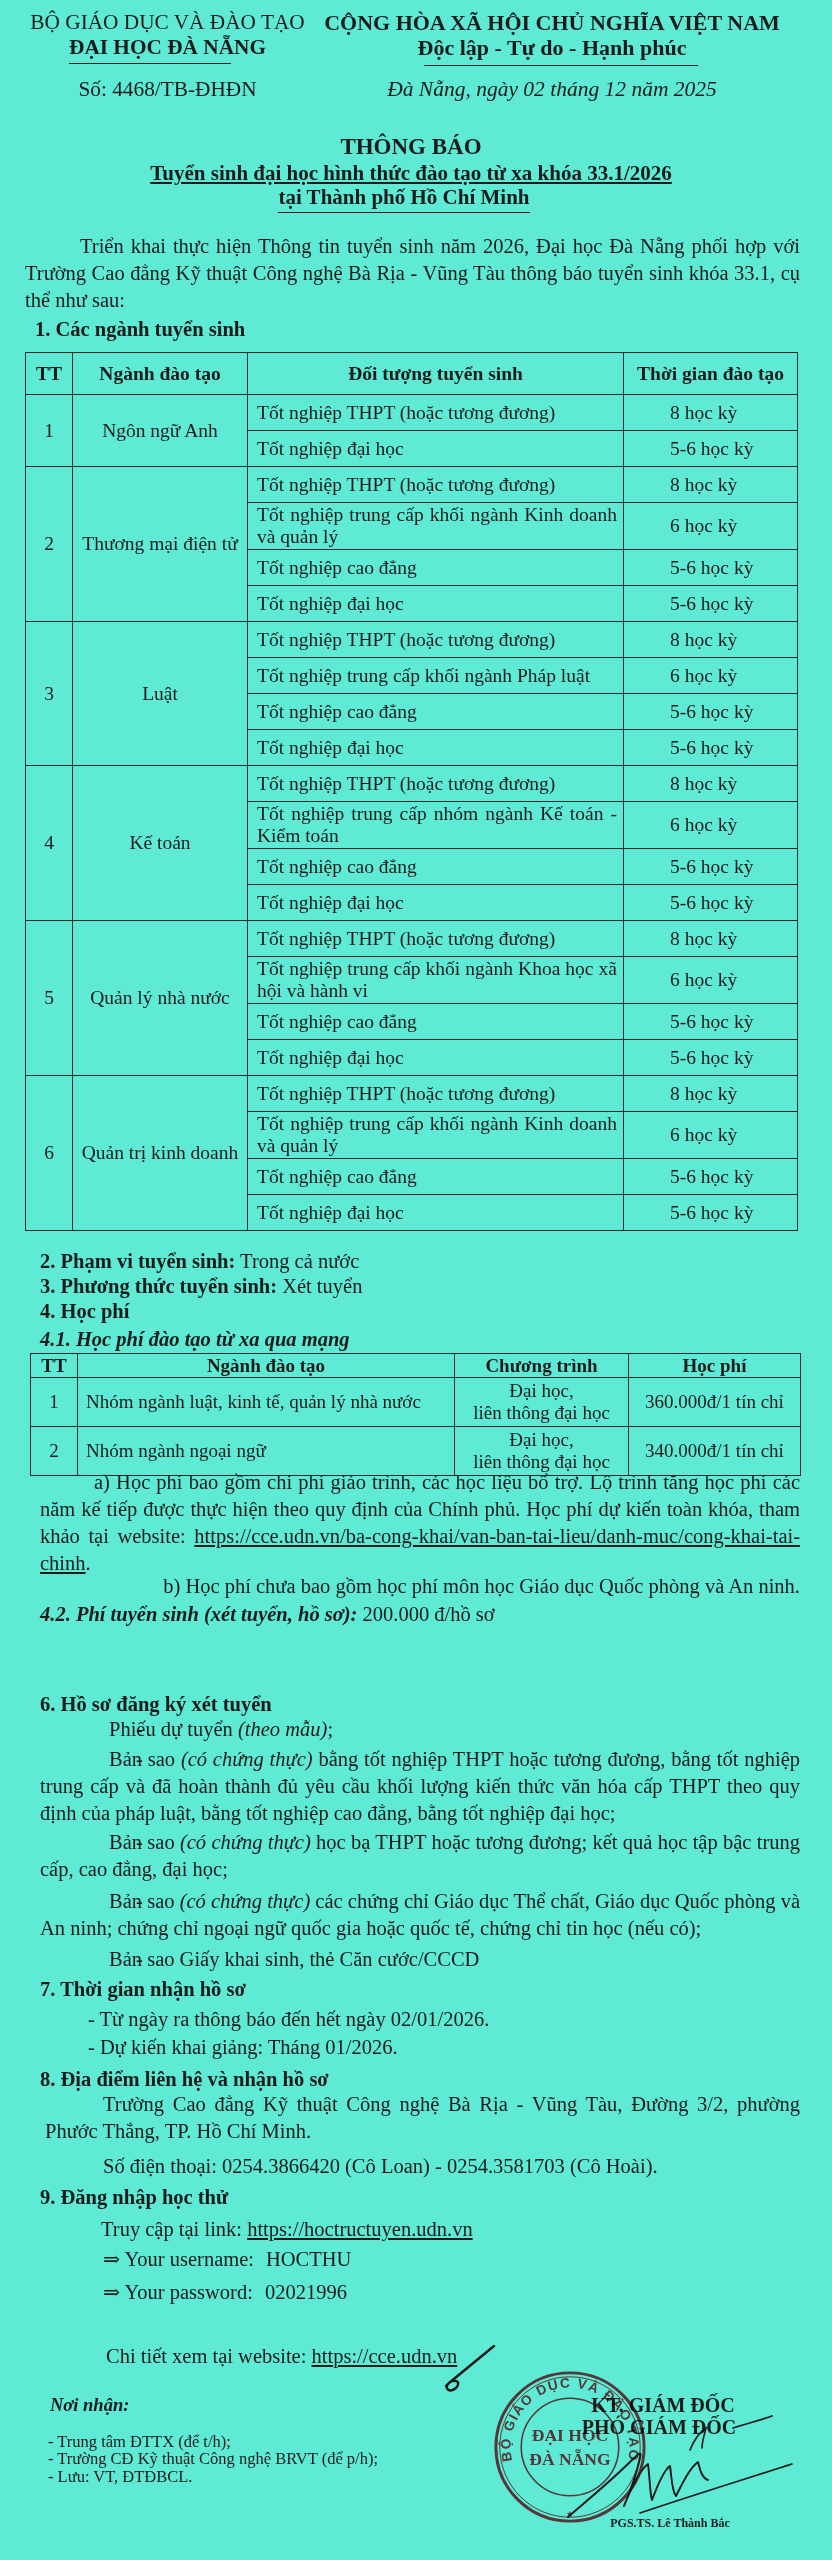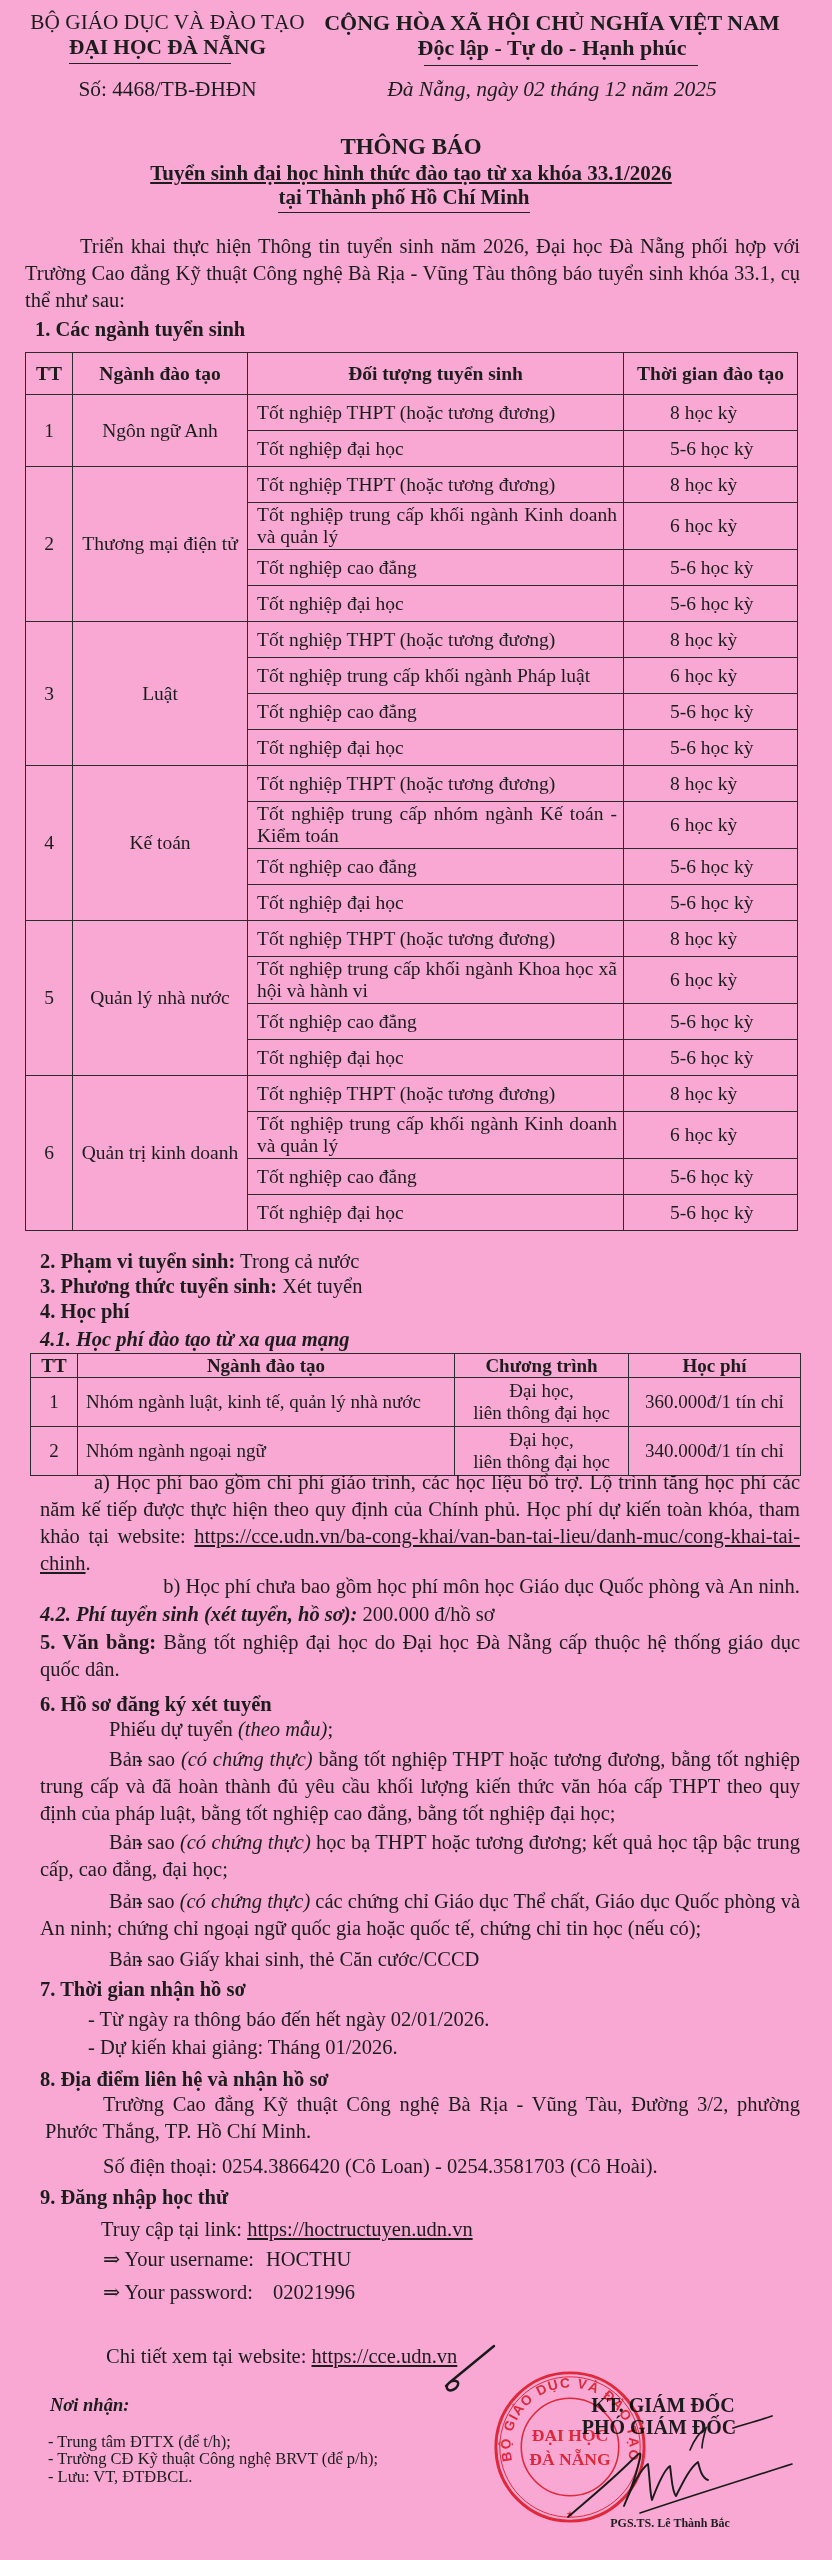--- a/index.html
+++ b/index.html
@@ -1,18 +1,18 @@
 <!DOCTYPE html>
 <html><head>
 <meta charset="utf-8">
 <style>
   html, body { margin: 0; padding: 0; background: #f6f6f4; }
   #page {
     position: relative; width: 832px; height: 2560px; overflow: hidden;
-    background: #f9a8d4; color: #1c1c1c;
+    background: #5eead4; color: #1c1c1c;
     font-family: "Liberation Serif", "DejaVu Serif", serif;
   }
   .blk { position: absolute; font-size: 20.5px; line-height: 27px; white-space: nowrap; }
   .wrap { white-space: normal; text-align: justify; }
   .b { font-weight: bold; }
   .i { font-style: italic; }
   .center { text-align: center; }
   .rule { position: absolute; height: 0; border-top: 1.6px solid #222; }
   a.lnk { color: #1c1c1c; text-decoration: underline; text-underline-offset: 2px; }
 
@@ -218,41 +218,40 @@
         <td class="f-prog"><span>Đại học,</span><br><span>liên thông đại học</span></td>
         <td class="f-fee">340.000đ/1 tín chỉ</td>
       </tr>
     </tbody>
   </table>
 
   <div class="blk wrap" style="left:40px; top:1469px; width:760px; text-indent:54px;"><span>a) Học phí bao gồm chi phí giáo trình, các học liệu bổ trợ. Lộ trình tăng học phí các năm kế tiếp được thực hiện theo quy định của Chính phủ. Học phí dự kiến toàn khóa, tham khảo tại website: </span><a class="lnk">https://cce.udn.vn/ba-cong-khai/van-ban-tai-lieu/danh-muc/cong-khai-tai-chinh</a><span>.</span></div>
   <div class="blk" style="left:40px; top:1573px; width:760px; text-indent:54px;text-align:right;">b) Học phí chưa bao gồm học phí môn học Giáo dục Quốc phòng và An ninh.</div>
   <div class="blk" style="left:40px; top:1601px;"><span class="b i">4.2. Phí tuyển sinh (xét tuyển, hồ sơ):</span><span> 200.000 đ/hồ sơ</span></div>
 
-  <div class="blk wrap" style="left:40px; top:1629px; width:760px;"><span class="b">5. Văn bằng:</span><span> Bằng tốt nghiệp đại học do Đại học Đà Nẵng cấp thuộc hệ thống giáo dục quốc dân.</span></div>
 
   <div class="blk b" style="left:40px; top:1691px;">6. Hồ sơ đăng ký xét tuyển</div>
   <div class="blk wrap" style="left:40px; top:1716px; width:760px; text-indent:48px;"><span class="dash">-</span><span>Phiếu dự tuyển </span><span class="i">(theo mẫu)</span><span>;</span></div>
   <div class="blk wrap" style="left:40px; top:1746px; width:760px; text-indent:48px;"><span class="dash">-</span><span>Bản sao </span><span class="i">(có chứng thực)</span><span> bằng tốt nghiệp THPT hoặc tương đương, bằng tốt nghiệp trung cấp và đã hoàn thành đủ yêu cầu khối lượng kiến thức văn hóa cấp THPT theo quy định của pháp luật, bằng tốt nghiệp cao đẳng, bằng tốt nghiệp đại học;</span></div>
   <div class="blk wrap" style="left:40px; top:1829px; width:760px; text-indent:48px;"><span class="dash">-</span><span>Bản sao </span><span class="i">(có chứng thực)</span><span> học bạ THPT hoặc tương đương; kết quả học tập bậc trung cấp, cao đẳng, đại học;</span></div>
   <div class="blk wrap" style="left:40px; top:1888px; width:760px; text-indent:48px;"><span class="dash">-</span><span>Bản sao </span><span class="i">(có chứng thực)</span><span> các chứng chỉ Giáo dục Thể chất, Giáo dục Quốc phòng và An ninh; chứng chỉ ngoại ngữ quốc gia hoặc quốc tế, chứng chỉ tin học (nếu có);</span></div>
   <div class="blk" style="left:40px; top:1946px; width:760px; text-indent:48px;"><span class="dash">-</span><span>Bản sao Giấy khai sinh, thẻ Căn cước/CCCD</span></div>
 
   <div class="blk b" style="left:40px; top:1976px;">7. Thời gian nhận hồ sơ</div>
   <div class="blk" style="left:88px; top:2006px;">- Từ ngày ra thông báo đến hết ngày 02/01/2026.</div>
   <div class="blk" style="left:88px; top:2034px;">- Dự kiến khai giảng: Tháng 01/2026.</div>
 
   <div class="blk b" style="left:40px; top:2066px;">8. Địa điểm liên hệ và nhận hồ sơ</div>
   <div class="blk wrap" style="left:45px; top:2091px; width:755px; text-indent:58px;">Trường Cao đẳng Kỹ thuật Công nghệ Bà Rịa - Vũng Tàu, Đường 3/2, phường Phước Thắng, TP. Hồ Chí Minh.</div>
   <div class="blk" style="left:103px; top:2153px;">Số điện thoại: 0254.3866420 (Cô Loan) - 0254.3581703 (Cô Hoài).</div>
 
   <div class="blk b" style="left:40px; top:2184px;">9. Đăng nhập học thử</div>
   <div class="blk" style="left:101px; top:2216px;"><span>Truy cập tại link: </span><a class="lnk">https://hoctructuyen.udn.vn</a></div>
   <div class="blk" style="left:103px; top:2246px;"><span>⇒ Your username:</span><span style="margin-left:12px">HOCTHU</span></div>
-  <div class="blk" style="left:103px; top:2279px;"><span>⇒ Your password:</span><span style="margin-left:20px">02021996</span></div>
+  <div class="blk" style="left:103px; top:2279px;"><span>⇒ Your password:</span><span style="margin-left:12px">02021996</span></div>
   <div class="blk" style="left:106px; top:2343px;"><span>Chi tiết xem tại website: </span><a class="lnk">https://cce.udn.vn</a></div>
 
   <div class="blk b i" style="left:50px; top:2394px; font-size:18.5px; line-height:22px;">Nơi nhận:</div>
   <div class="blk small" style="left:48px; top:2433px;">- Trung tâm ĐTTX (để t/h);</div>
   <div class="blk small" style="left:48px; top:2450px;">- Trường CĐ Kỹ thuật Công nghệ BRVT (để p/h);</div>
   <div class="blk small" style="left:48px; top:2468px;">- Lưu: VT, ĐTĐBCL.</div>
 
   <div class="blk b center" style="left:560px; top:2394px; width:206px; font-size:20px; line-height:22px;">KT. GIÁM ĐỐC</div>
   <div class="blk b center" style="left:556px; top:2416px; width:206px; font-size:20px; line-height:22px;">PHÓ GIÁM ĐỐC</div>
   <div class="blk b center" style="left:570px; top:2512px; width:200px; font-size:12px; line-height:22px;">PGS.TS. Lê Thành Bắc</div>

